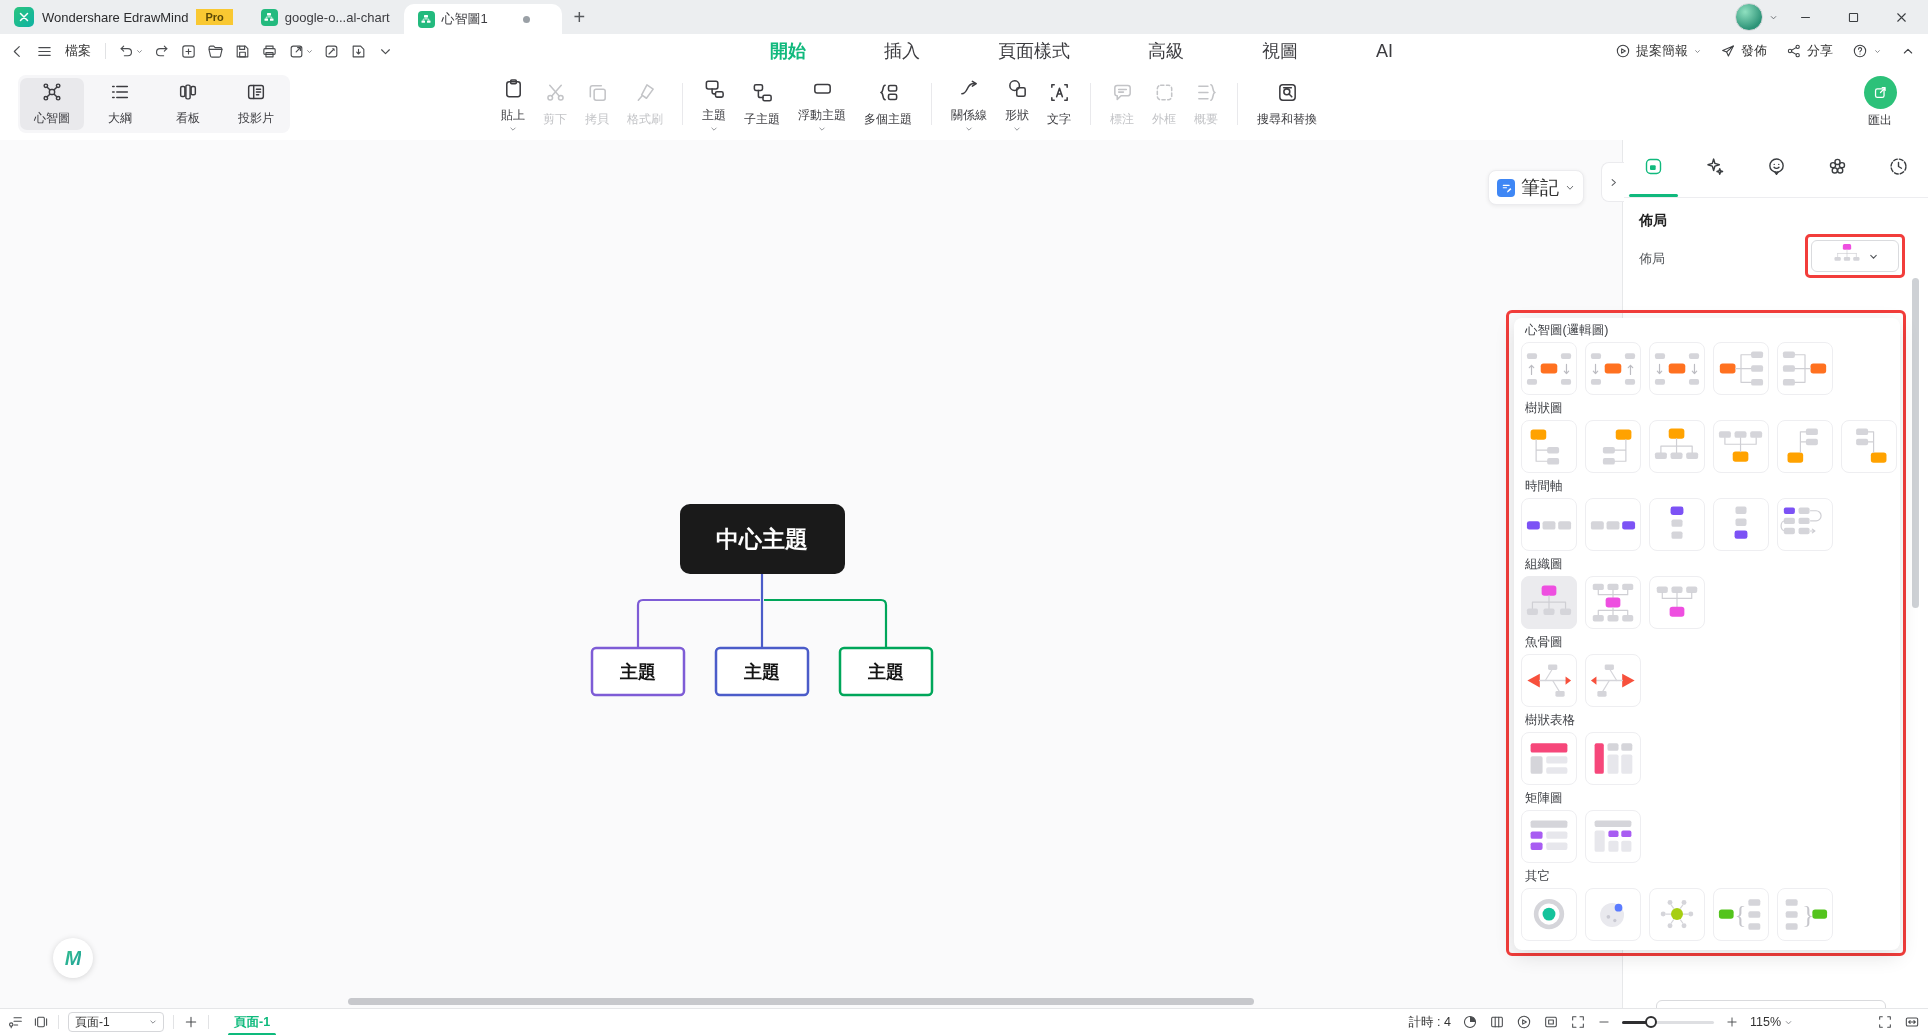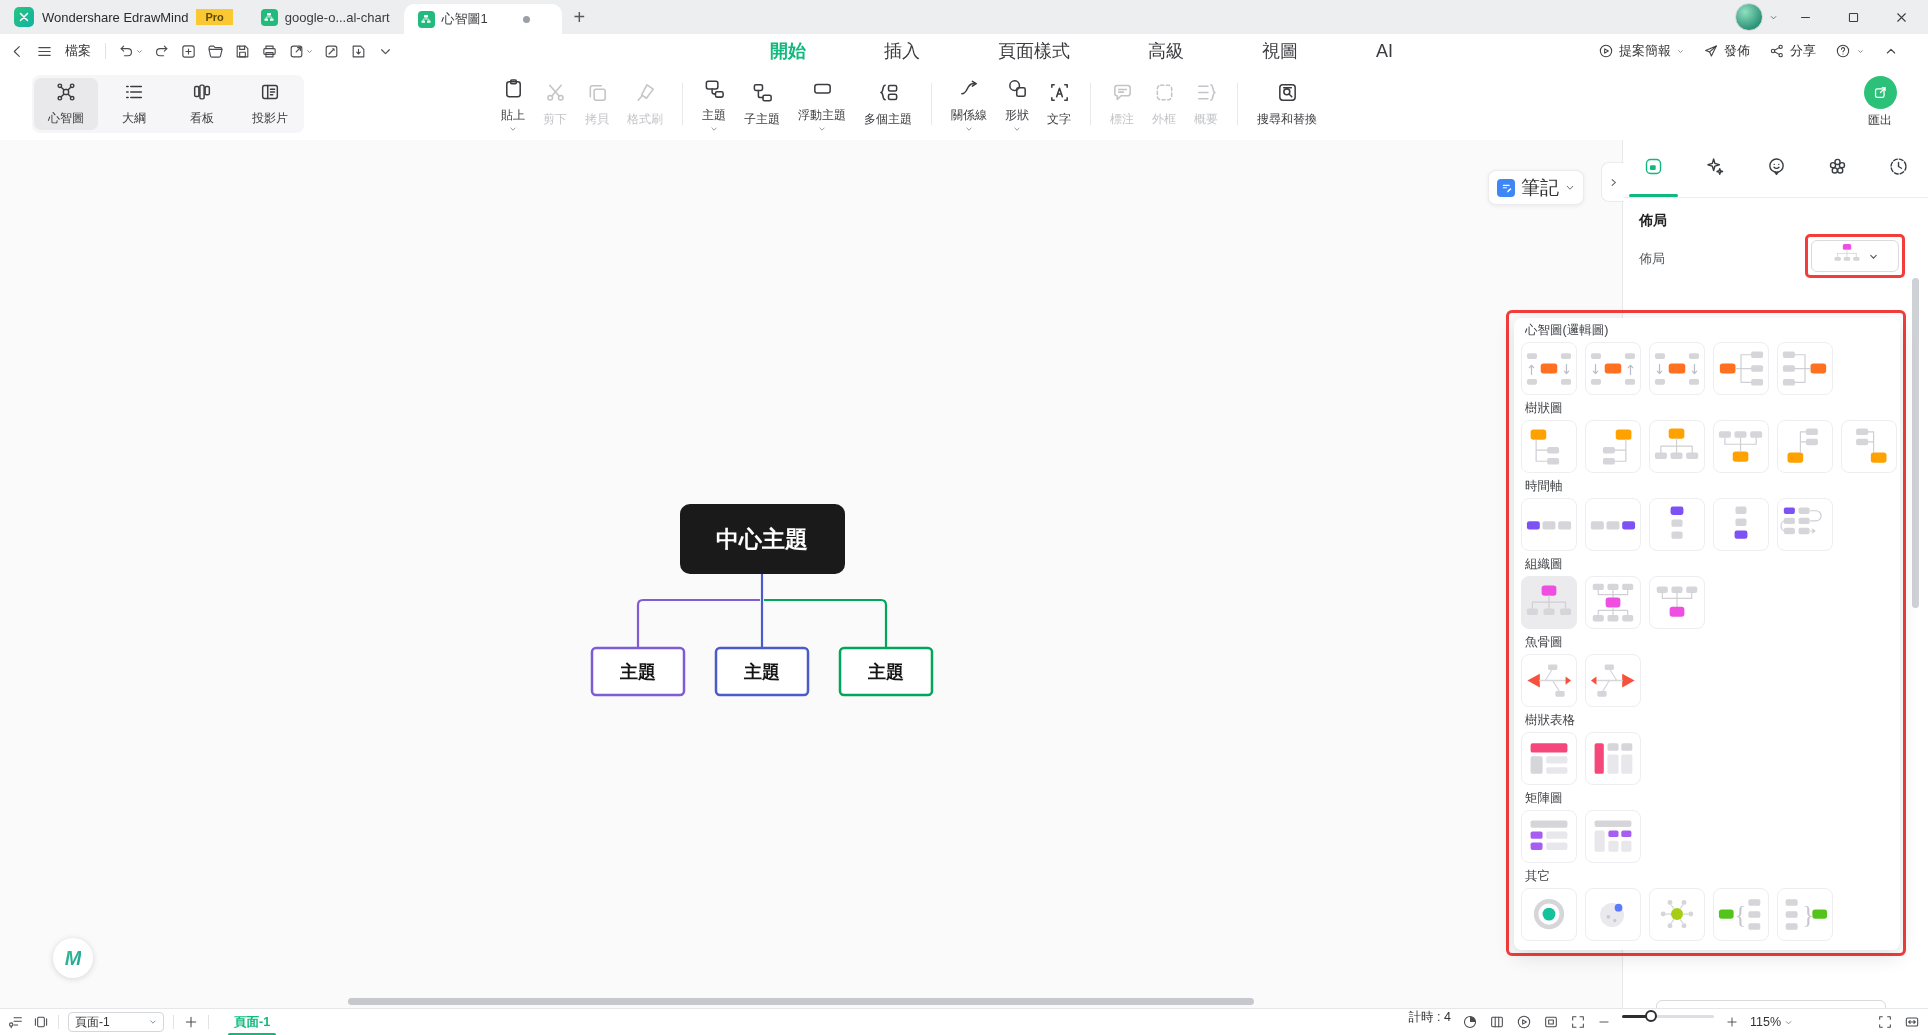--- a/index.html
+++ b/index.html
@@ -24,26 +24,26 @@
   .quickbar{position:absolute;left:0;top:34px;width:100%;height:34px;background:#fff;}
   .qb-left{position:absolute;left:6px;top:0;height:34px;display:flex;align-items:center;gap:4px;color:#4a4c4f;}
   .qb-btn{display:flex;align-items:center;height:26px;padding:0 3px;border-radius:4px;}
   .qb-ic{display:flex;}
   .qb-text{font-size:13px;color:#333;padding:0 2px;}
   .qb-caret{display:flex;margin-left:1px;color:#7e8084;}
   .qb-div{width:1px;height:16px;background:#e1e2e4;margin:0 5px;}
   .ribbon-tabs{position:absolute;left:730px;top:0;height:34px;display:flex;align-items:center;gap:38px;}
   .rtab{font-size:18px;color:#3c3c40;margin-left:40px;}
   .rtab.active{color:#10b97d;font-weight:bold;}
-  .qb-right{position:absolute;right:29px;top:0;height:34px;display:flex;align-items:center;gap:19px;color:#3f4144;}
+  .qb-right{position:absolute;right:12px;top:0;height:34px;display:flex;align-items:center;gap:19px;color:#3f4144;}
   .qr-item{display:flex;align-items:center;gap:5px;}
   .qr-label{font-size:13px;color:#333;}
   
   .toolbar{position:absolute;left:0;top:68px;width:100%;height:72px;background:#fff;border-bottom:1px solid #e7e8ea;}
-  .modebar{position:absolute;left:32px;top:7px;width:272px;height:58px;background:#f6f6f8;border-radius:8px;display:flex;}
+  .modebar{position:absolute;left:18px;top:7px;width:272px;height:58px;background:#f6f6f8;border-radius:8px;display:flex;}
   .mode-item{flex:1;margin:3px 2px;border-radius:7px;display:flex;flex-direction:column;align-items:center;justify-content:center;gap:3px;color:#3c3c40;}
   .mode-item.active{background:#e9e9ec;}
   .mode-label{font-size:12px;}
   .tools{position:absolute;left:492px;top:7px;height:58px;display:flex;align-items:center;}
   .tool{display:flex;flex-direction:column;align-items:center;justify-content:center;padding:0 9px;height:58px;color:#3c3c40;}
   .tool .t-label{font-size:12px;margin-top:3px;white-space:nowrap;}
   .tool.disabled{color:#c3c4c7;}
   .t-caret{color:#96989c;margin-top:1px;height:7px;display:flex;}
   .tdiv{width:1px;height:42px;background:#e9e9ec;margin:0 10px;}
   .export-tool{position:absolute;left:1852px;top:8px;width:56px;display:flex;flex-direction:column;align-items:center;color:#3c3c40;}
@@ -83,21 +83,21 @@
   .thumb.sel{background:#ebebee;border-color:#ebebee;}
   
   .statusbar{position:absolute;left:0;top:1008px;width:100%;height:27px;background:#fff;border-top:1px solid #e5e6e8;display:flex;align-items:center;padding:0 8px;box-sizing:border-box;z-index:40;color:#4a4c4f;}
   .sb-left{display:flex;align-items:center;gap:9px;height:100%;}
   .sb-ic{display:flex;align-items:center;}
   .sb-div{width:1px;height:14px;background:#e2e3e5;}
   .page-select{width:96px;height:20px;border:1px solid #d6d7da;border-radius:4px;display:flex;align-items:center;font-size:12px;color:#333;padding:0 6px;box-sizing:border-box;}
   .page-select .ps-caret{margin-left:auto;color:#8a8c90;display:flex;}
   .page-tab{position:relative;height:27px;display:flex;align-items:center;padding:0 16px;font-size:12.5px;font-weight:bold;color:#0eba7c;}
   .page-tab .underline{position:absolute;left:10px;right:10px;bottom:0;height:3px;background:#0eba7c;border-radius:2px;}
-  .sb-right{margin-left:auto;display:flex;gap:11px;height:100%;}
+  .sb-right{margin-left:auto;display:flex;align-items:center;gap:11px;height:100%;}
   .sb-text{font-size:12.5px;color:#333;}
   .zoom-slider{position:relative;width:92px;height:14px;display:flex;align-items:center;}
   .zs-track{position:absolute;left:0;right:0;top:6px;height:2.5px;background:#dedfe2;border-radius:2px;}
   .zs-fill{position:absolute;left:0;top:5.5px;width:28px;height:3.5px;background:#2e2e30;border-radius:2px;}
   .zs-thumb{position:absolute;left:23px;top:1px;width:12px;height:12px;border-radius:50%;background:#fff;border:2.5px solid #2e2e30;box-sizing:border-box;}
   .zoom-val{display:flex;align-items:center;gap:3px;font-size:12.5px;color:#333;}
   .zoom-caret{color:#8a8c90;display:flex;}
   .sb-gap{width:62px;}
 </style>
 </head>

